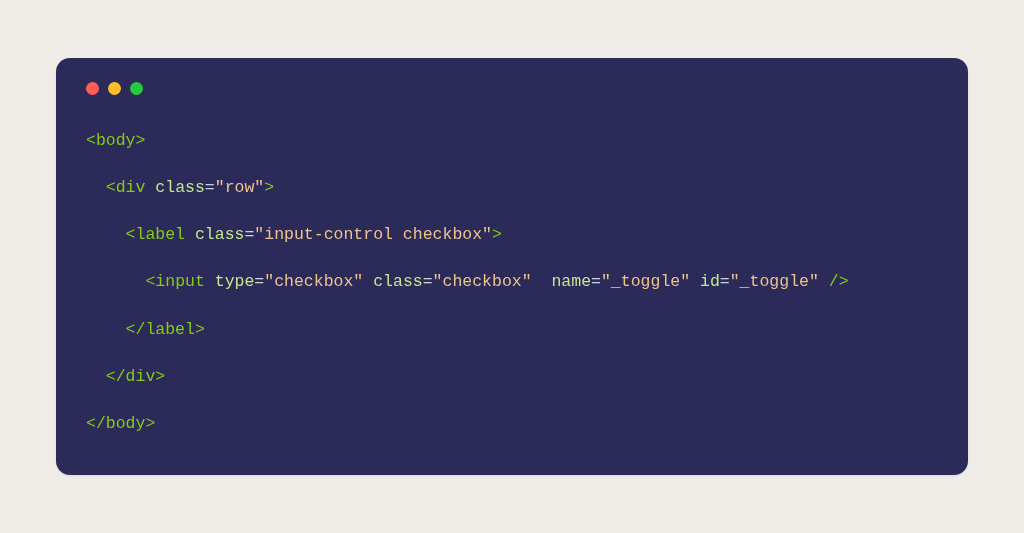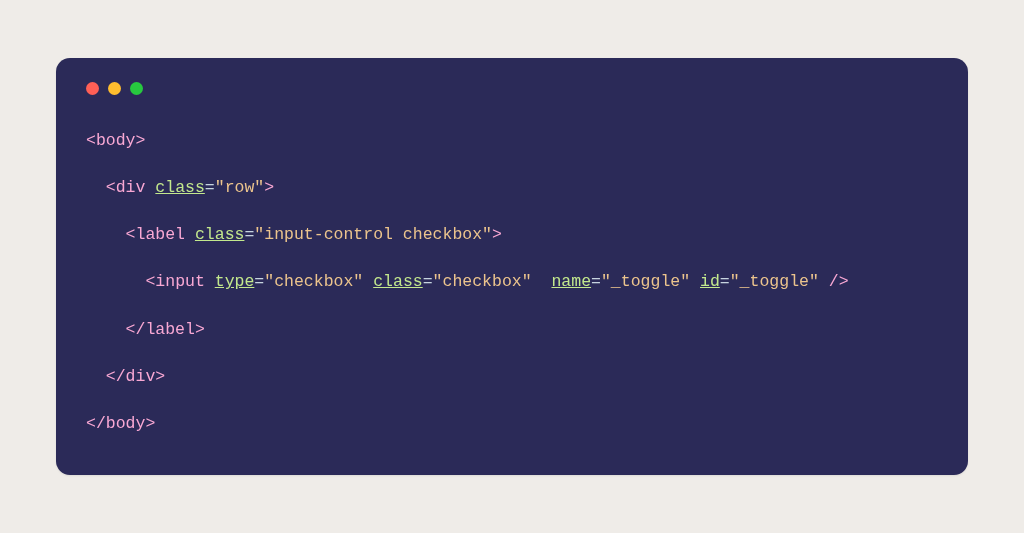--- a/index.html
+++ b/index.html
@@ -39,22 +39,22 @@
   .dot.yellow { background:#ffbd2e; }
   .dot.green  { background:#27c93f; }
   pre.code {
     margin: 0;
     font-family: inherit;
     font-size: 16.5px;
     line-height: 2.85;
     white-space: pre;
     color: #a7e3ff;
   }
-  .t  { color:#f9a8d4; }   
-  .a  { color:#c3e88d;text-decoration:underline; }   
+  .t  { color:#84cc16; }   
+  .a  { color:#c3e88d; }   
   .s  { color:#ecc48d; }   
   .e  { color:#c7d4e0; }   
 </style>
 </head>
 <body>
 
 <div class="stage">
   <div class="window">
     <div class="traffic">
       <span class="dot red"></span>

